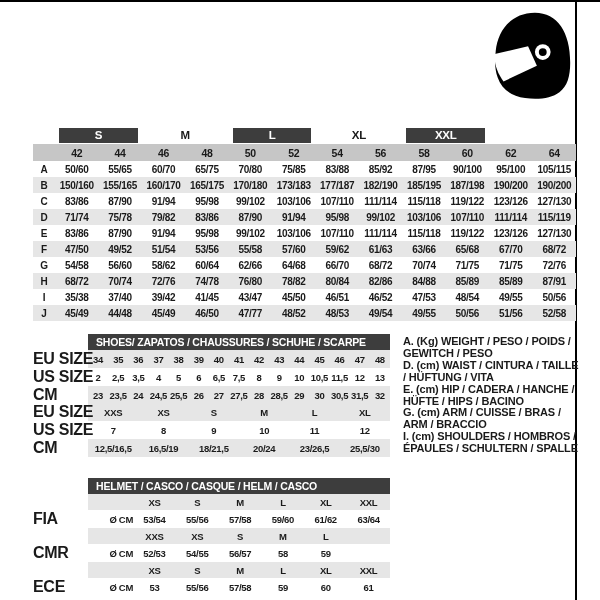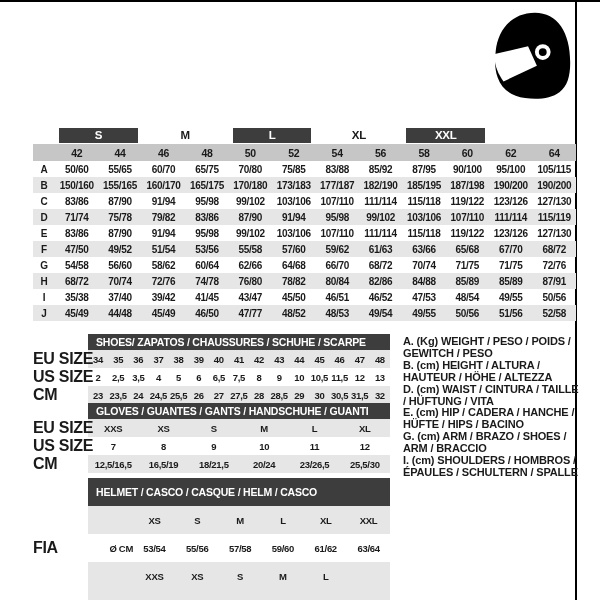--- a/index.html
+++ b/index.html
@@ -38,21 +38,21 @@
   .sub col.c-lbl { width:55px; }
   .sub col.c-unit { width:45px; }
   .sub td { font-size:9.5px; font-weight:bold; text-align:center; white-space:nowrap; color:#1a1a1a; letter-spacing:-0.3px; height:15px; }
   .sub td.lbl { text-align:left; font-size:16px; background:#ffffff !important; }
   .sub td.unit { text-align:right; padding-left:5px; }
   .sub td.bar { background:#3d3d3d; color:#ffffff; text-align:left; padding-left:8px; font-size:10.5px; height:16px; letter-spacing:-0.2px; }
   .sub tr.gray td { background:#e6e6e6; }
   .shoes { top:334px; }
   .gloves { top:403px; }
   .helm { top:478px; }
-  .helm td { height:28px; }
+  .helm td { height:16px; }
 
   
   .legend { position:absolute; left:403px; top:336px; width:176px; }
   .legend div { font-size:11px; font-weight:bold; line-height:11.9px; letter-spacing:-0.15px; color:#1a1a1a; }
 </style>
 </head>
 <body>
 
 <div class="page">
   <div class="border-top"></div>
@@ -380,24 +380,20 @@
       <colgroup>
         <col class="c-lbl">
         <col>
         <col>
         <col>
         <col>
         <col>
         <col>
       </colgroup>
       <tbody>
-        <tr>
-          <td class="lbl"></td>
-          <td class="bar" colspan="6">GLOVES / GUANTES / GANTS / HANDSCHUHE / GUANTI</td>
-        </tr>
         <tr class="gray">
           <td class="lbl">EU SIZE</td>
           <td>XXS</td>
           <td>XS</td>
           <td>S</td>
           <td>M</td>
           <td>L</td>
           <td>XL</td>
         </tr>
         <tr class="">
@@ -459,20 +455,30 @@
         <tr class="gray">
           <td class="lbl"></td>
           <td></td>
           <td>XXS</td>
           <td>XS</td>
           <td>S</td>
           <td>M</td>
           <td>L</td>
           <td></td>
         </tr>
+        <tr>
+          <td class="lbl">CMR</td>
+          <td class="unit">Ø CM</td>
+          <td>52/53</td>
+          <td>54/55</td>
+          <td>56/57</td>
+          <td>58</td>
+          <td>59</td>
+          <td></td>
+        </tr>
         <tr class="gray">
           <td class="lbl"></td>
           <td></td>
           <td>XS</td>
           <td>S</td>
           <td>M</td>
           <td>L</td>
           <td>XL</td>
           <td>XXL</td>
         </tr>
@@ -484,19 +490,18 @@
           <td>57/58</td>
           <td>59</td>
           <td>60</td>
           <td>61</td>
         </tr>
       </tbody>
     </table>
 
   <div class="legend">
       <div>A. (Kg) WEIGHT / PESO / POIDS / GEWITCH / PESO</div>
-      <div>B. (cm) HEIGHT / ALTURA / HAUTEUR / HÖHE / ALTEZZA</div>
       <div>D. (cm) WAIST / CINTURA / TAILLE / HÜFTUNG / VITA</div>
       <div>E. (cm) HIP / CADERA / HANCHE / HÜFTE / HIPS / BACINO</div>
-      <div>G. (cm) ARM / BRAZO / SHOES / ARM / BRACCIO</div>
+      <div>G. (cm) ARM / CUISSE / BRAS / ARM / BRACCIO</div>
       <div>I. (cm) SHOULDERS / HOMBROS / ÉPAULES / SCHULTERN / SPALLE</div>
     </div>
 </div>
 
 </body></html>

